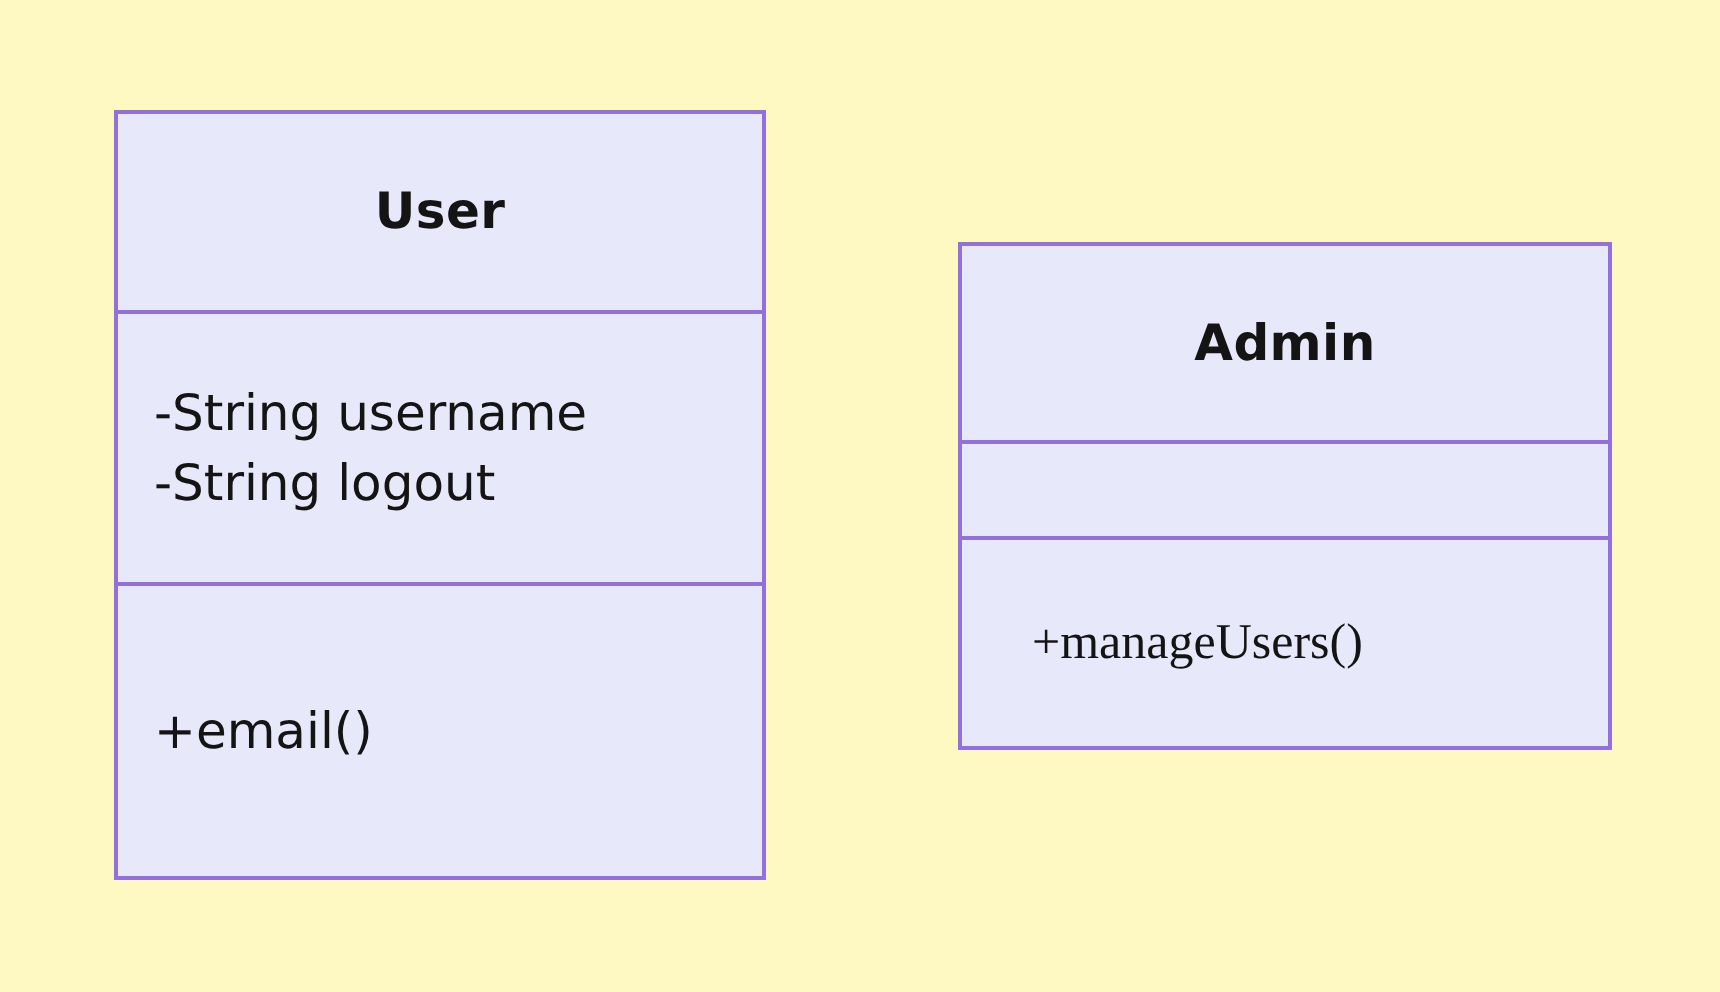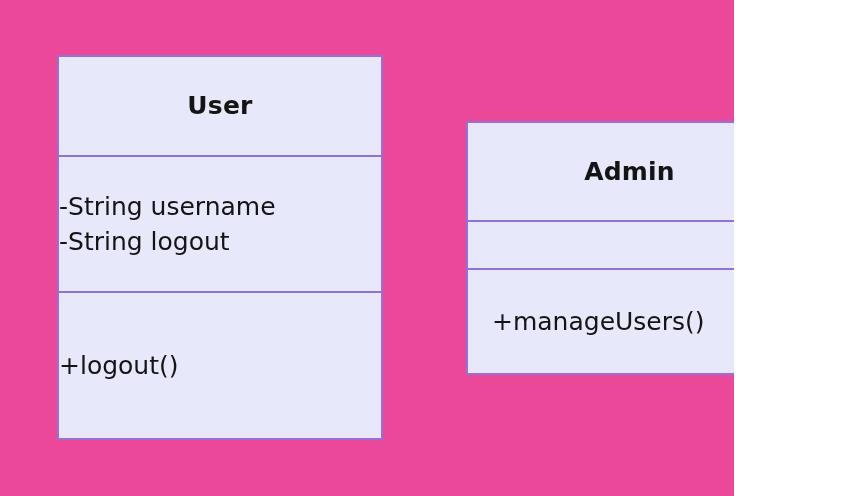--- a/index.html
+++ b/index.html
@@ -5,23 +5,23 @@
   html, body {
     margin: 0;
     padding: 0;
     background: #ffffff;
   }
   body {
     font-family: "DejaVu Sans", sans-serif;
   }
   #canvas {
     position: relative;
-    width: 734px;
+    width: 860px;
     height: 496px;
-    background: #ec4899;
+    background: #fef9c3;
     overflow: hidden;
   }
 
   .uml-class {
     position: absolute;
     box-sizing: border-box;
     background: #e8e8fb;
     border: 2px solid #9370db;
     display: flex;
     flex-direction: column;
@@ -46,20 +46,21 @@
   .class-title {
     font-size: 25px;
     font-weight: bold;
     color: #141414;
     letter-spacing: 0.2px;
     line-height: 1.1;
     text-align: center;
   }
 
   .compartment.members-compartment {
+    padding-left: 18px;
   }
   .member-line {
     font-size: 25px;
     font-weight: normal;
     color: #141414;
     line-height: 1.42;
     white-space: pre;
     text-align: left;
   }
 
@@ -69,48 +70,48 @@
     top: 55px;
     width: 326px;
     height: 385px;
   }
   #class-user .title-compartment  { height: 98px; }
   #class-user .attrs-compartment  { height: 136px; }
   #class-user .methods-compartment{ flex: 1 1 auto; }
 
   
   #class-admin {
-    left: 466px;
+    left: 479px;
     top: 121px;
     width: 327px;
     height: 254px;
     justify-content: flex-end;
   }
   #class-admin .title-compartment  { height: 97px; }
   #class-admin .attrs-compartment  { height: 48px; }
-  #class-admin .methods-compartment{ flex: 1 1 auto; padding-left: 24px; }
+  #class-admin .methods-compartment{ flex: 1 1 auto; padding-left: 35px; font-family: Liberation Serif, serif; }
 </style>
 </head>
 <body>
 
 <div id="canvas">
 
   <div id="class-user" class="uml-class">
 
     <div class="compartment title-compartment">
       <div class="class-title">User</div>
     </div>
 
     <div class="compartment members-compartment attrs-compartment">
       <div class="member-line">-String username</div>
       <div class="member-line">-String logout</div>
     </div>
 
     <div class="compartment members-compartment methods-compartment">
-      <div class="member-line">+logout()</div>
+      <div class="member-line">+email()</div>
     </div>
 
   </div>
 
   <div id="class-admin" class="uml-class">
 
     <div class="compartment title-compartment">
       <div class="class-title">Admin</div>
     </div>
 

